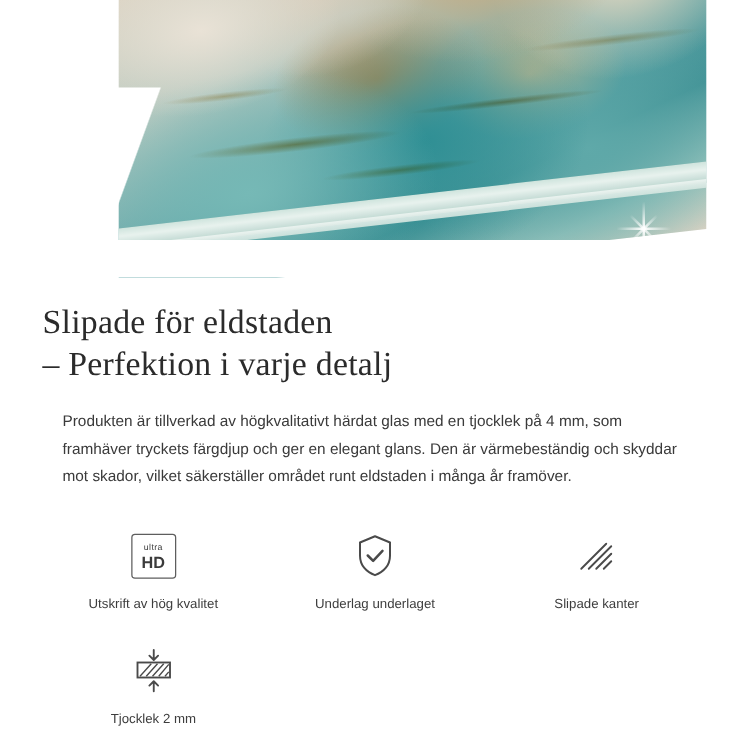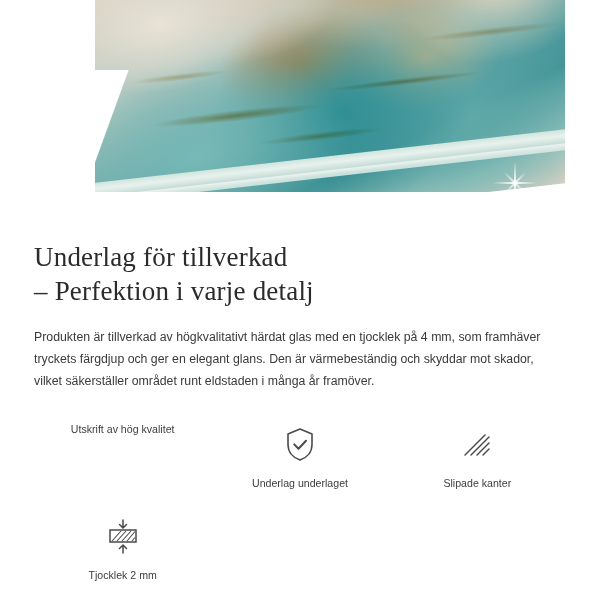--- a/index.html
+++ b/index.html
@@ -139,21 +139,21 @@
     color: #2b2b2b;
     font-weight: 400;
     margin: 0 0 18px 0;
     letter-spacing: .2px;
   }
   .title .line2 { display: block; }
   .body-text {
     font-size: 12.3px;
     line-height: 22px;
     color: #3a3a3a;
-    margin: 0;
+    margin: 16px;
     max-width: 520px;
   }
 
   
   .features {
     margin-top: 26px;
     display: grid;
     grid-template-columns: repeat(3, 1fr);
     row-gap: 14px;
   }
@@ -214,29 +214,35 @@
     <div class="hero-corner-left"></div>
     <div class="hero-sparkle">
       <span class="diag"></span>
       <span class="diag diag2"></span>
     </div>
     <div class="hero-mask-bottom"></div>
   </div>
 
   <div class="content">
     <h1 class="title">
-      <span>Underlag för tillverkad</span>
+      <span>Slipade för eldstaden</span>
       <span class="line2">– Perfektion i varje detalj</span>
     </h1>
     <p class="body-text">Produkten är tillverkad av högkvalitativt härdat glas med en tjocklek på 4 mm, som framhäver tryckets färgdjup och ger en elegant glans. Den är värmebeständig och skyddar mot skador, vilket säkerställer området runt eldstaden i många år framöver.</p>
 
     <div class="features">
 
 
       <div class="feature">
+        <div class="feature-icon">
+          <div class="ultrahd">
+            <span class="u-small">ultra</span>
+            <span class="u-big">HD</span>
+          </div>
+        </div>
         <div class="feature-label">Utskrift av hög kvalitet</div>
       </div>
 
       <div class="feature">
         <div class="feature-icon">
           <svg width="40" height="44" viewBox="0 0 40 44">
             <path d="M20 6 L32 11 v10.5 c0 7.8-5.2 13.3-12 15.6 -6.8-2.3-12-7.8-12-15.6 V11 z" fill="none" stroke="#4a4a4a" stroke-width="1.6" stroke-linejoin="round"></path>
             <path d="M14.2 21.4 l4.3 4.3 7.5-8" fill="none" stroke="#4a4a4a" stroke-width="2" stroke-linecap="round" stroke-linejoin="round"></path>
           </svg>
         </div>

